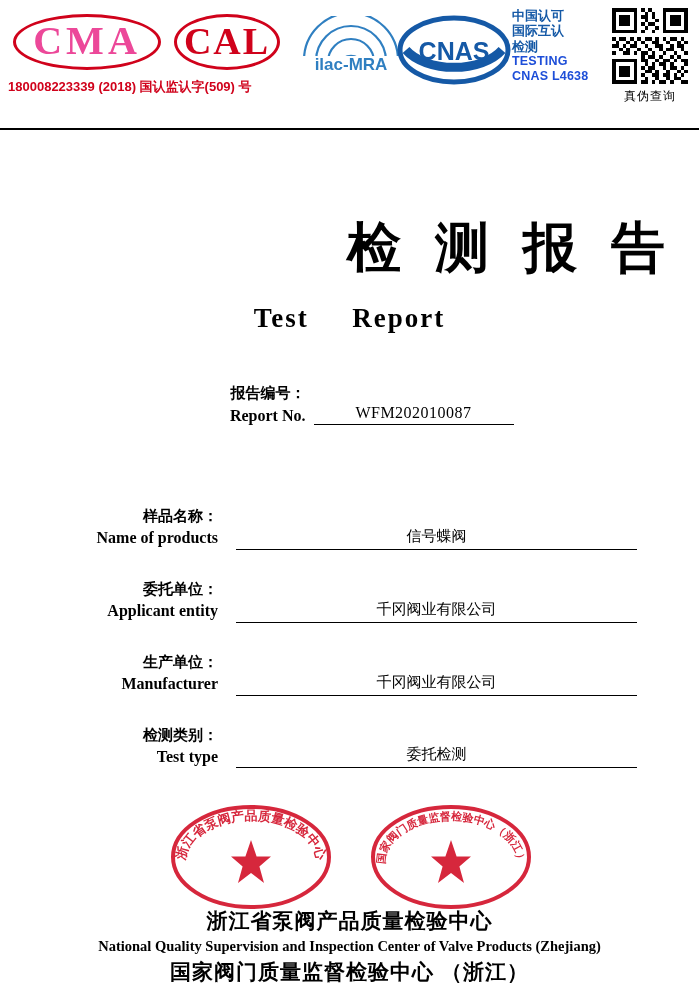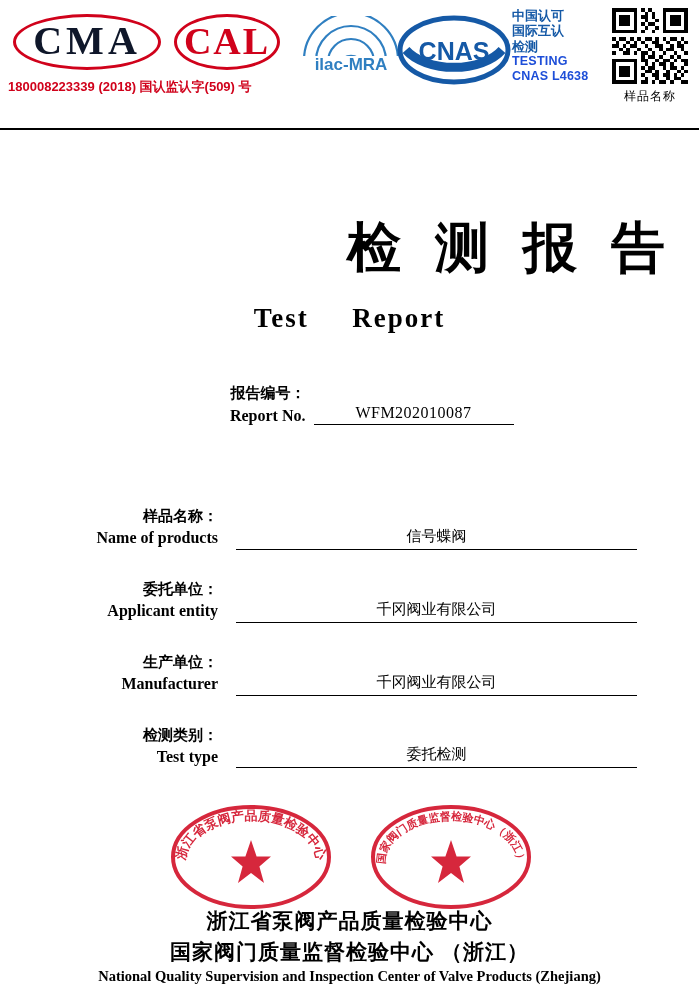--- a/index.html
+++ b/index.html
@@ -52,21 +52,21 @@
     position: absolute;
     left: 0; top: 0;
     width: 148px;
     height: 56px;
     line-height: 54px;
     text-align: center;
     font-family: "Liberation Serif", serif;
     font-size: 40px;
     font-weight: bold;
     letter-spacing: 4px;
-    color: #0f172a;
+    color: #ec4899;
   }
   .cma-code {
     margin-top: 6px;
     font-family: "Liberation Sans", sans-serif;
     font-size: 13px;
     font-weight: bold;
     color: #d0021b;
     white-space: nowrap;
   }
 
@@ -477,21 +477,21 @@
           <rect x="12" y="19" width="1" height="1"></rect>
         <rect x="15" y="19" width="1" height="1"></rect>
           <rect x="17" y="19" width="2" height="1"></rect>
         <rect x="8" y="20" width="2" height="1"></rect>
           <rect x="11" y="20" width="1" height="1"></rect>
         <rect x="13" y="20" width="2" height="1"></rect>
           <rect x="16" y="20" width="1" height="1"></rect>
         <rect x="19" y="20" width="2" height="1"></rect>
       </g>
     </svg>
-    <div class="qr-caption">样品名称</div>
+    <div class="qr-caption">真伪查询</div>
   </div>
 </div>
 
 <div class="title-zh">检测报告</div>
 <div class="title-en">
   <span>Test</span>
   <span class="gap"></span>
   <span>Report</span>
 </div>
 
@@ -562,15 +562,15 @@
         <textPath href="#arcR" startOffset="50%" text-anchor="middle">国家阀门质量监督检验中心（浙江）</textPath>
       </text>
       <polygon points="83,38 88.6,54.5 103,54.5 91.4,64.5 96,81 83,71 70,81 74.6,64.5 63,54.5 77.4,54.5" fill="#d0021b"></polygon>
     </g>
   </svg>
 
 </div>
 
 <div class="footer">
   <div class="line zh1">浙江省泵阀产品质量检验中心</div>
+  <div class="line en2">National Quality Supervision and Inspection Center of Valve Products (Zhejiang)</div>
   <div class="line zh2">国家阀门质量监督检验中心 （浙江）</div>
-  <div class="line en2">National Quality Supervision and Inspection Center of Valve Products (Zhejiang)</div>
 </div>
 
 </body></html>

